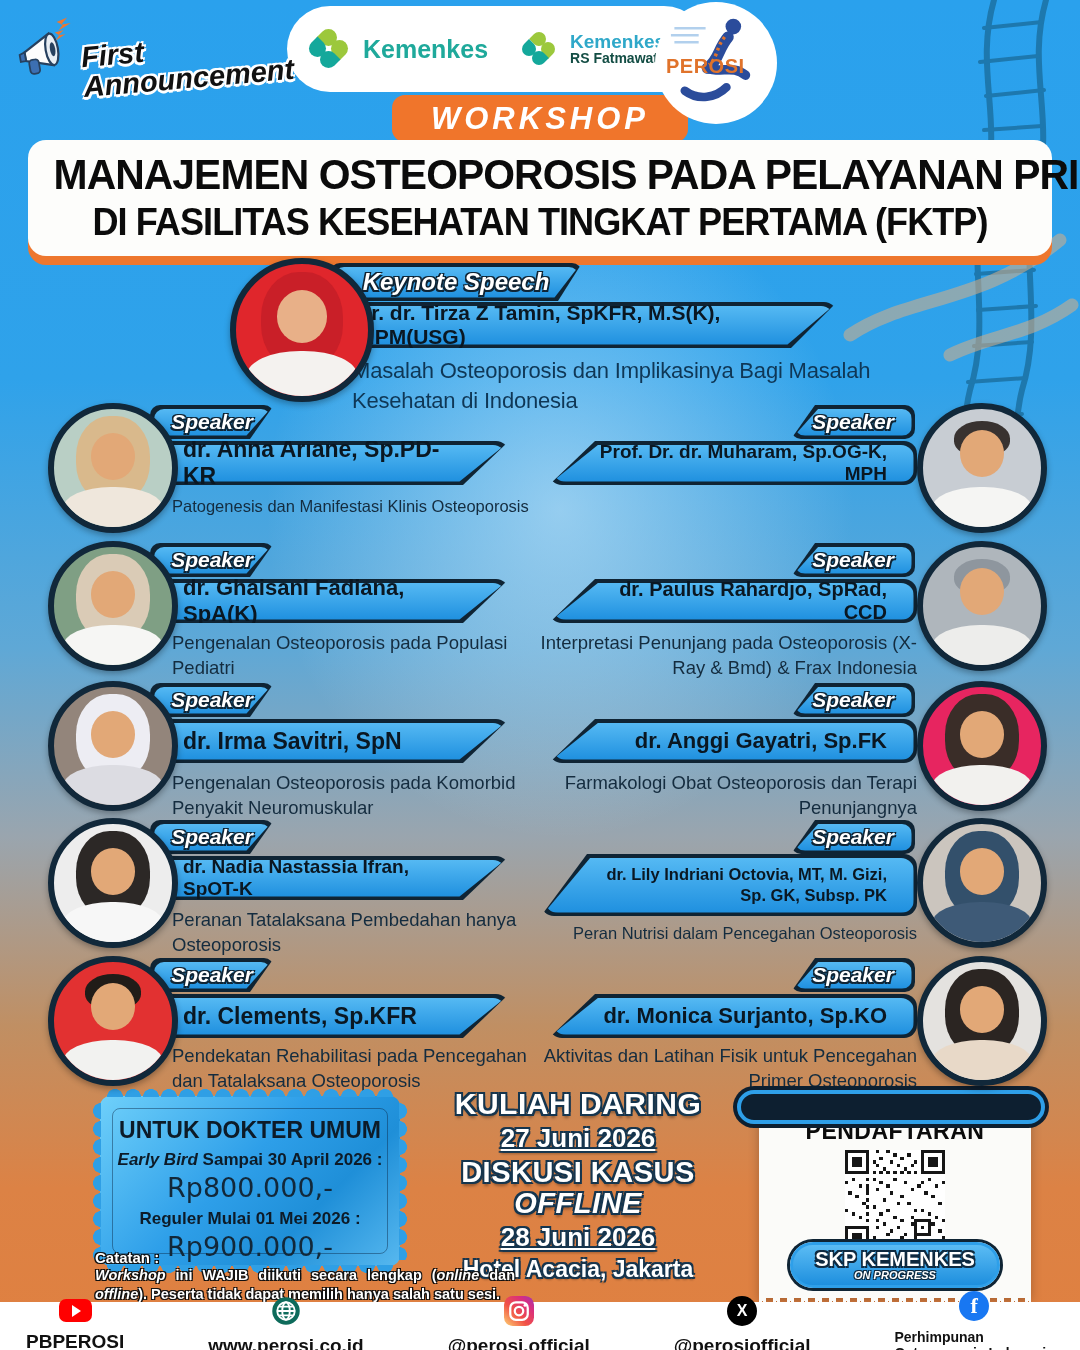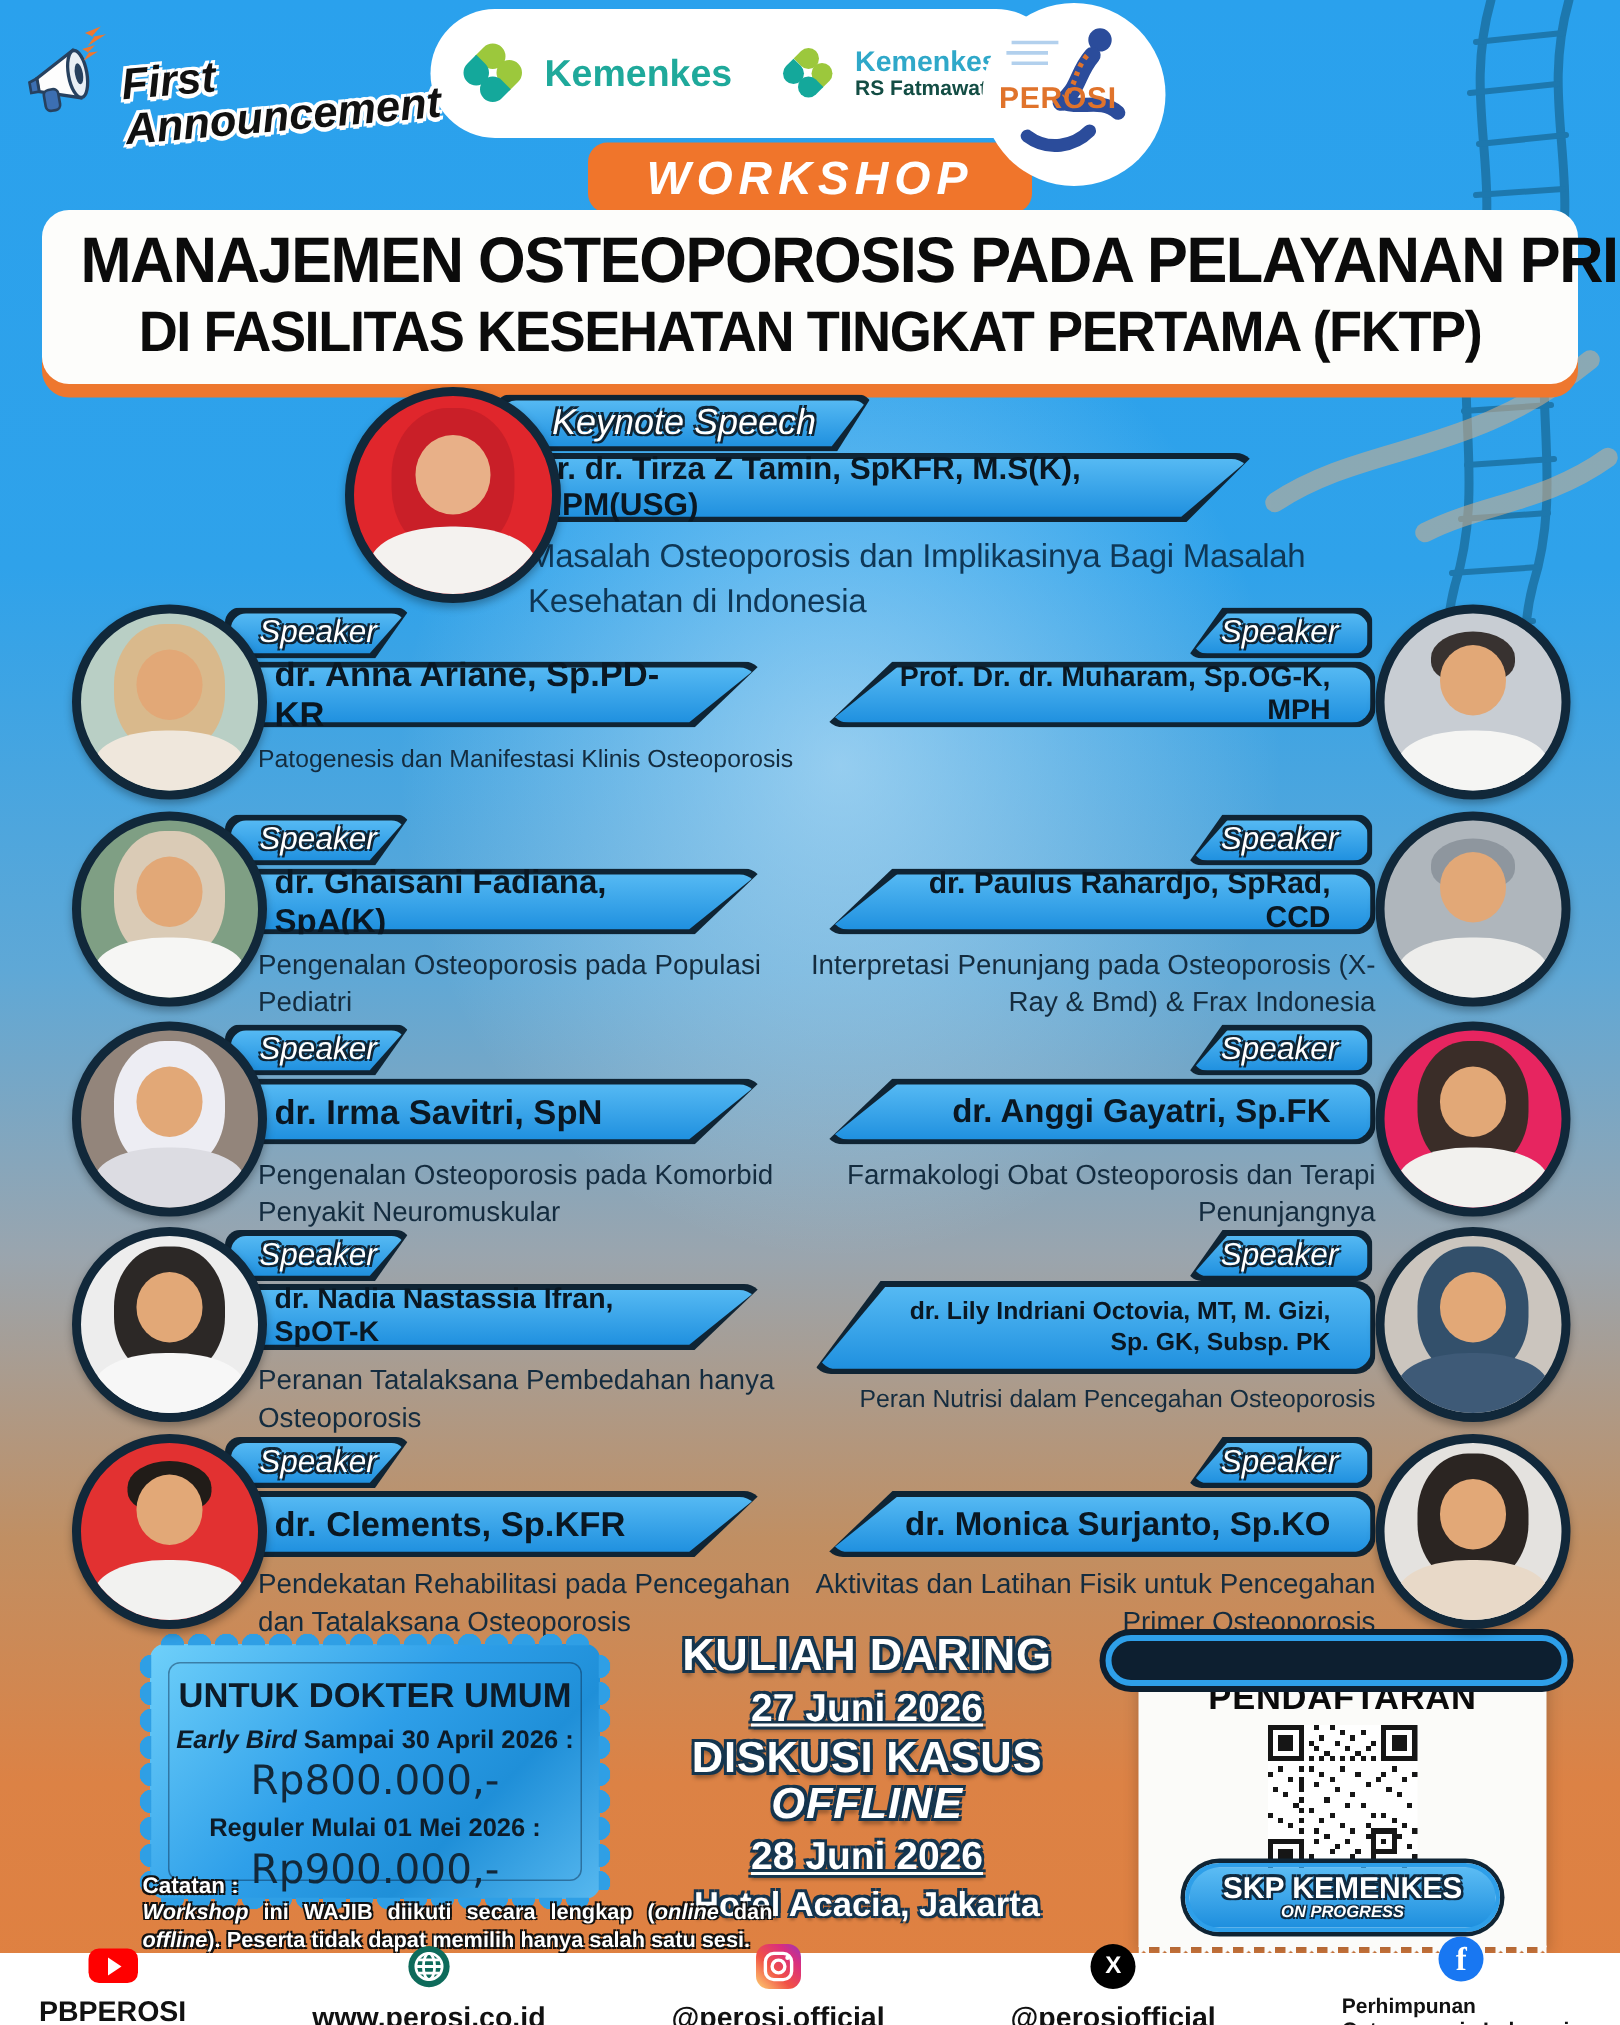--- a/index.html
+++ b/index.html
@@ -48,21 +48,21 @@
     transform:scaleX(.95);transform-origin:center;margin-top:2px;}
 
   
   .flag,.plate{position:absolute;background:#0F2434;display:flex;align-items:center;}
   .fill{position:absolute;inset:3.5px;background:linear-gradient(180deg,#55B9F3,#1F90DF);border-radius:9px;}
   .cut-r{clip-path:polygon(0 0,100% 0,calc(100% - 24px) 100%,0 100%);border-radius:10px;}
   .cut-l{clip-path:polygon(24px 0,100% 0,100% 100%,0 100%);border-radius:10px;}
   .cut-rb{clip-path:polygon(0 0,100% 0,calc(100% - 46px) 100%,0 100%);border-radius:13px;}
   .cut-lb{clip-path:polygon(46px 0,100% 0,100% 100%,0 100%);border-radius:13px;}
   .flag{height:34px;justify-content:center;z-index:4;}
-  .flag span{position:relative;z-index:2;color:#fff;font-style:italic;font-weight:normal;font-size:21px;
+  .flag span{position:relative;z-index:2;color:#fff;font-style:italic;font-weight:bold;font-size:21px;
     text-shadow:-1.5px -1.5px 0 #0F2434,1.5px -1.5px 0 #0F2434,-1.5px 1.5px 0 #0F2434,1.5px 1.5px 0 #0F2434;}
   .plate{height:44px;z-index:3;}
   .plate span{position:relative;z-index:2;color:#0A1722;font-weight:bold;font-size:22px;width:100%;box-sizing:border-box;}
   .plate.pl span{text-align:left;padding-left:26px;padding-right:40px;}
   .plate.pr span{text-align:right;padding-right:30px;padding-left:40px;}
   .plate.tall{height:62px;}
   .topic{position:absolute;font-size:18.5px;line-height:1.35;font-weight:500;color:#142C3F;z-index:2;}
   .topic.tr{text-align:right;}
   .topic.one{white-space:nowrap;font-size:16.5px;}
 

